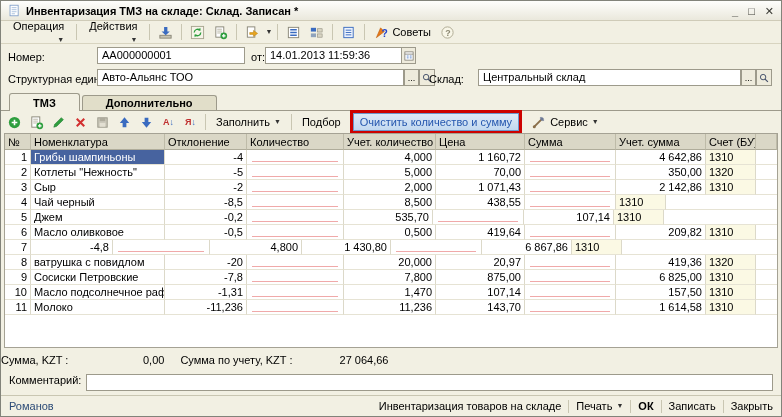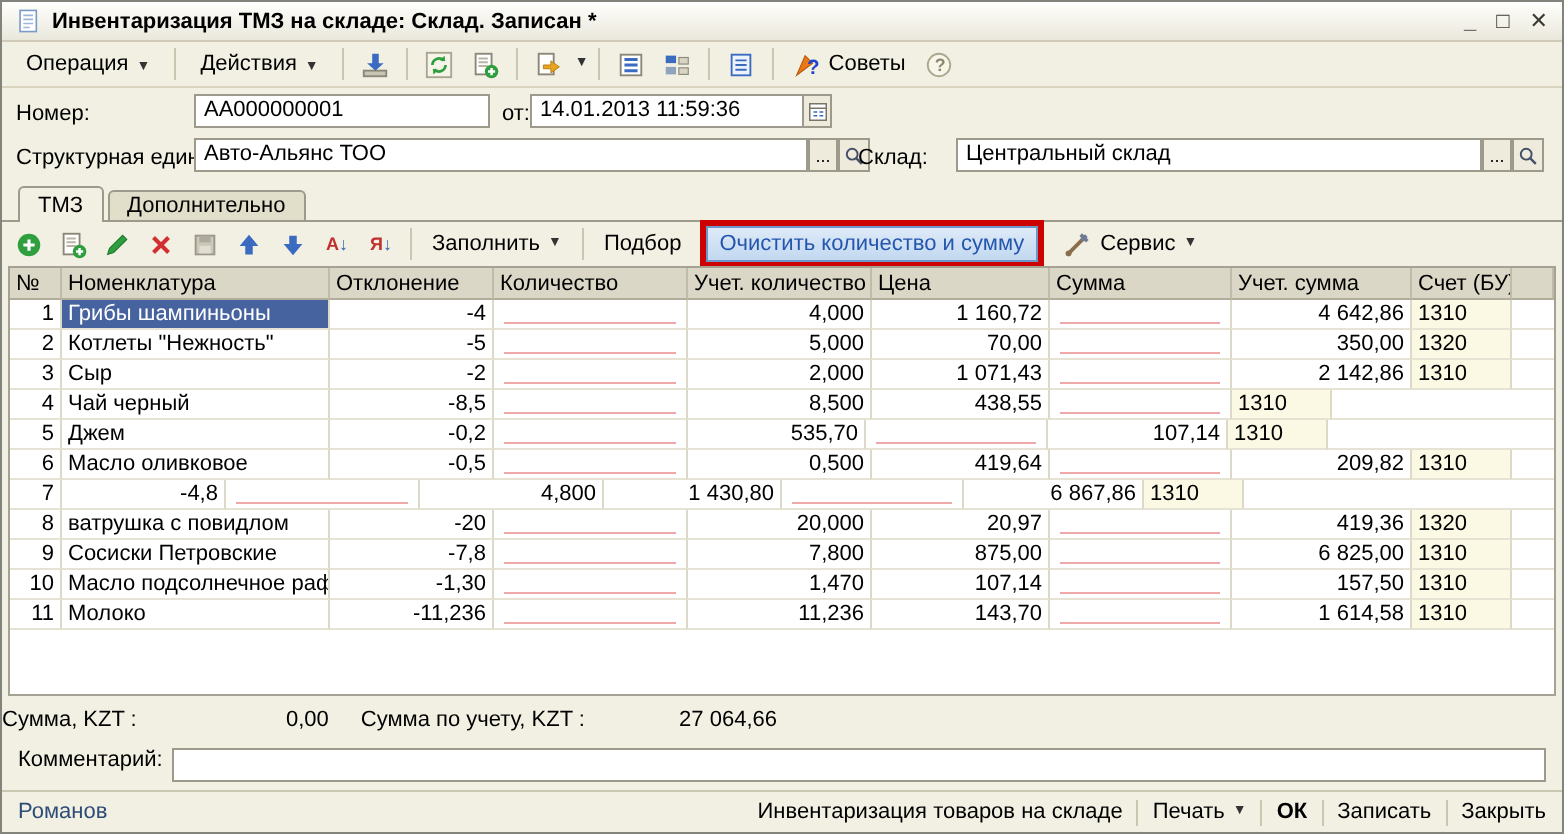--- a/index.html
+++ b/index.html
@@ -11,39 +11,39 @@
   
   .titlebar { height:20px; flex:0 0 20px; display:flex; align-items:center; gap:5px;
               padding:0 7px; background:linear-gradient(#FEFEFC,#EAE8DC); border-bottom:1px solid #CFCBB8; }
   .titlebar .title { font-weight:bold; flex:1; white-space:nowrap; overflow:hidden; }
   .winbtns { display:flex; gap:10px; color:#3a3a34; font-weight:bold; font-size:11px; }
   .winbtns span { cursor:default; line-height:14px; }
 
   
   .toolbar { height:23px; flex:0 0 23px; display:flex; align-items:center; gap:2px;
              padding:0 5px; border-bottom:1px solid #D8D4C0; }
-  .menubtn { display:flex; align-items:flex-end; gap:4px; padding:2px 6px; border:1px solid transparent; }
+  .menubtn { display:flex; align-items:flex-end; gap:4px; padding:2px 6px; border:1px solid transparent;flex-direction:column; }
   .caret { font-size:7px; color:#333; line-height:8px; }
   .tbtn { width:21px; height:19px; display:flex; align-items:center; justify-content:center;
           border:1px solid transparent; background:transparent; }
   .sep { width:1px; height:16px; background:#C9C6B2; margin:0 3px; }
   .tipsbtn { display:flex; align-items:center; gap:3px; padding:1px 4px; }
 
   
   .fields { position:relative; height:46px; flex:0 0 46px; margin-top:2px; }
   .flabel { position:absolute; line-height:17px; white-space:nowrap; }
   .finput { position:absolute; height:17px; border:1px solid #9D9A8B; background:#fff;
             padding:1px 4px; line-height:13px; white-space:nowrap; overflow:hidden; }
   .fbtn { position:absolute; height:17px; border:1px solid #9D9A8B; background:#EEEBDC;
           display:flex; align-items:center; justify-content:center; font-size:9px; }
 
   
   .tabs { display:flex; align-items:flex-end; margin-left:8px; height:18px; flex:0 0 18px; gap:2px; position:relative; z-index:2;}
-  .tab { height:15px; padding:1px 9px; display:flex; align-items:center;
-         background:#E1DEC9; border:1px solid #9D9A8B; border-bottom:none; border-radius:3px 3px 0 0; }
+  .tab { height:15px; padding:1px 23px; display:flex; align-items:center;
+         background:#E1DEC9; border:1px solid #9D9A8B; border-bottom:none; border-radius:3px 3px 0 0;font-weight:bold; }
   .tab.active { height:18px; background:#F2F0E3; margin-bottom:-1px; }
   .tabpanel { border-top:1px solid #9D9A8B; display:flex; flex-direction:column; }
 
   
   .ttoolbar { height:22px; flex:0 0 22px; display:flex; align-items:center; gap:1px; padding:0 3px; }
   .flatbtn { display:flex; align-items:center; gap:4px; padding:2px 6px; white-space:nowrap; }
   .clearwrap { border:3px solid #CD0200; display:flex; align-items:center; padding:0; margin:0 2px; }
   .clearbtn { background:linear-gradient(#DEEAF8,#C2D8F0); border:1px solid #6D97CC; color:#2456AE;
               height:18px; display:flex; align-items:center; padding:0 6px; white-space:nowrap; }
 
@@ -444,21 +444,21 @@
             <div class="cell c6">
               <span class="redline"></span>
             </div>
             <div class="cell c7 r">6 825,00</div>
             <div class="cell c8 acct">1310</div>
             <div class="cell fillc"></div>
           </div>
           <div class="trow">
             <div class="cell c0 r">10</div>
             <div class="cell c1">Масло подсолнечное рафиниро...</div>
-            <div class="cell c2 r">-1,30</div>
+            <div class="cell c2 r">-1,31</div>
             <div class="cell c3">
               <span class="redline"></span>
             </div>
             <div class="cell c4 r">1,470</div>
             <div class="cell c5 r">107,14</div>
             <div class="cell c6">
               <span class="redline"></span>
             </div>
             <div class="cell c7 r">157,50</div>
             <div class="cell c8 acct">1310</div>

